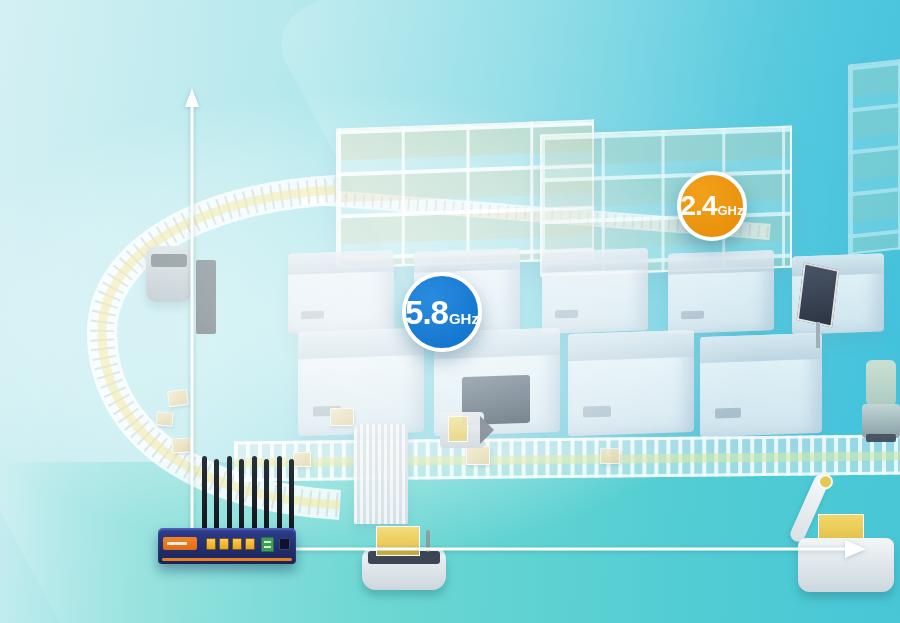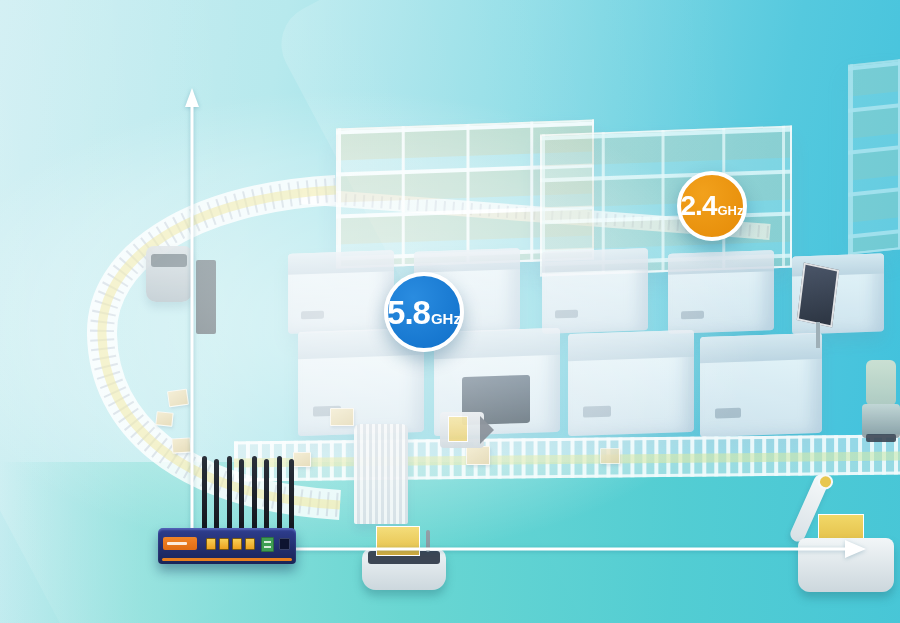--- a/index.html
+++ b/index.html
@@ -102,21 +102,21 @@
 
   
   svg.axes{left:0;top:0;width:900px;height:623px;pointer-events:none;filter:drop-shadow(0 1px 2px rgba(0,80,110,.25));}
 
   
   .badge{border-radius:50%;border:4px solid #fff;display:flex;align-items:center;justify-content:center;
     color:#fff;font-weight:700;box-shadow:0 8px 18px rgba(0,70,110,.30);z-index:9;}
   .badge-inner{position:static;display:flex;align-items:baseline;line-height:1;}
   .badge-orange{left:649px;top:171px;width:70px;height:70px;
     background:radial-gradient(circle at 35% 30%,#f2a11c,#e58b07);margin-left:28px;}
-  .badge-blue{left:384px;top:272px;width:80px;height:80px;
+  .badge-blue{left:402px;top:272px;width:80px;height:80px;
     background:radial-gradient(circle at 35% 30%,#2a8ce0,#0f6fc9);}
   .badge .v{position:static;letter-spacing:-1px;}
   .badge .u{position:static;margin-left:1px;}
   .badge-orange .v{font-size:28px;} .badge-orange .u{font-size:13px;}
   .badge-blue .v{font-size:33px;} .badge-blue .u{font-size:15px;}
 
   
   .router{left:156px;top:456px;width:142px;height:110px;z-index:10;}
   .antennas{left:46px;top:0;width:92px;height:74px;display:flex;justify-content:space-between;position:absolute;}
   .antenna{position:static;width:5px;height:100%;border-radius:3px 3px 1px 1px;

